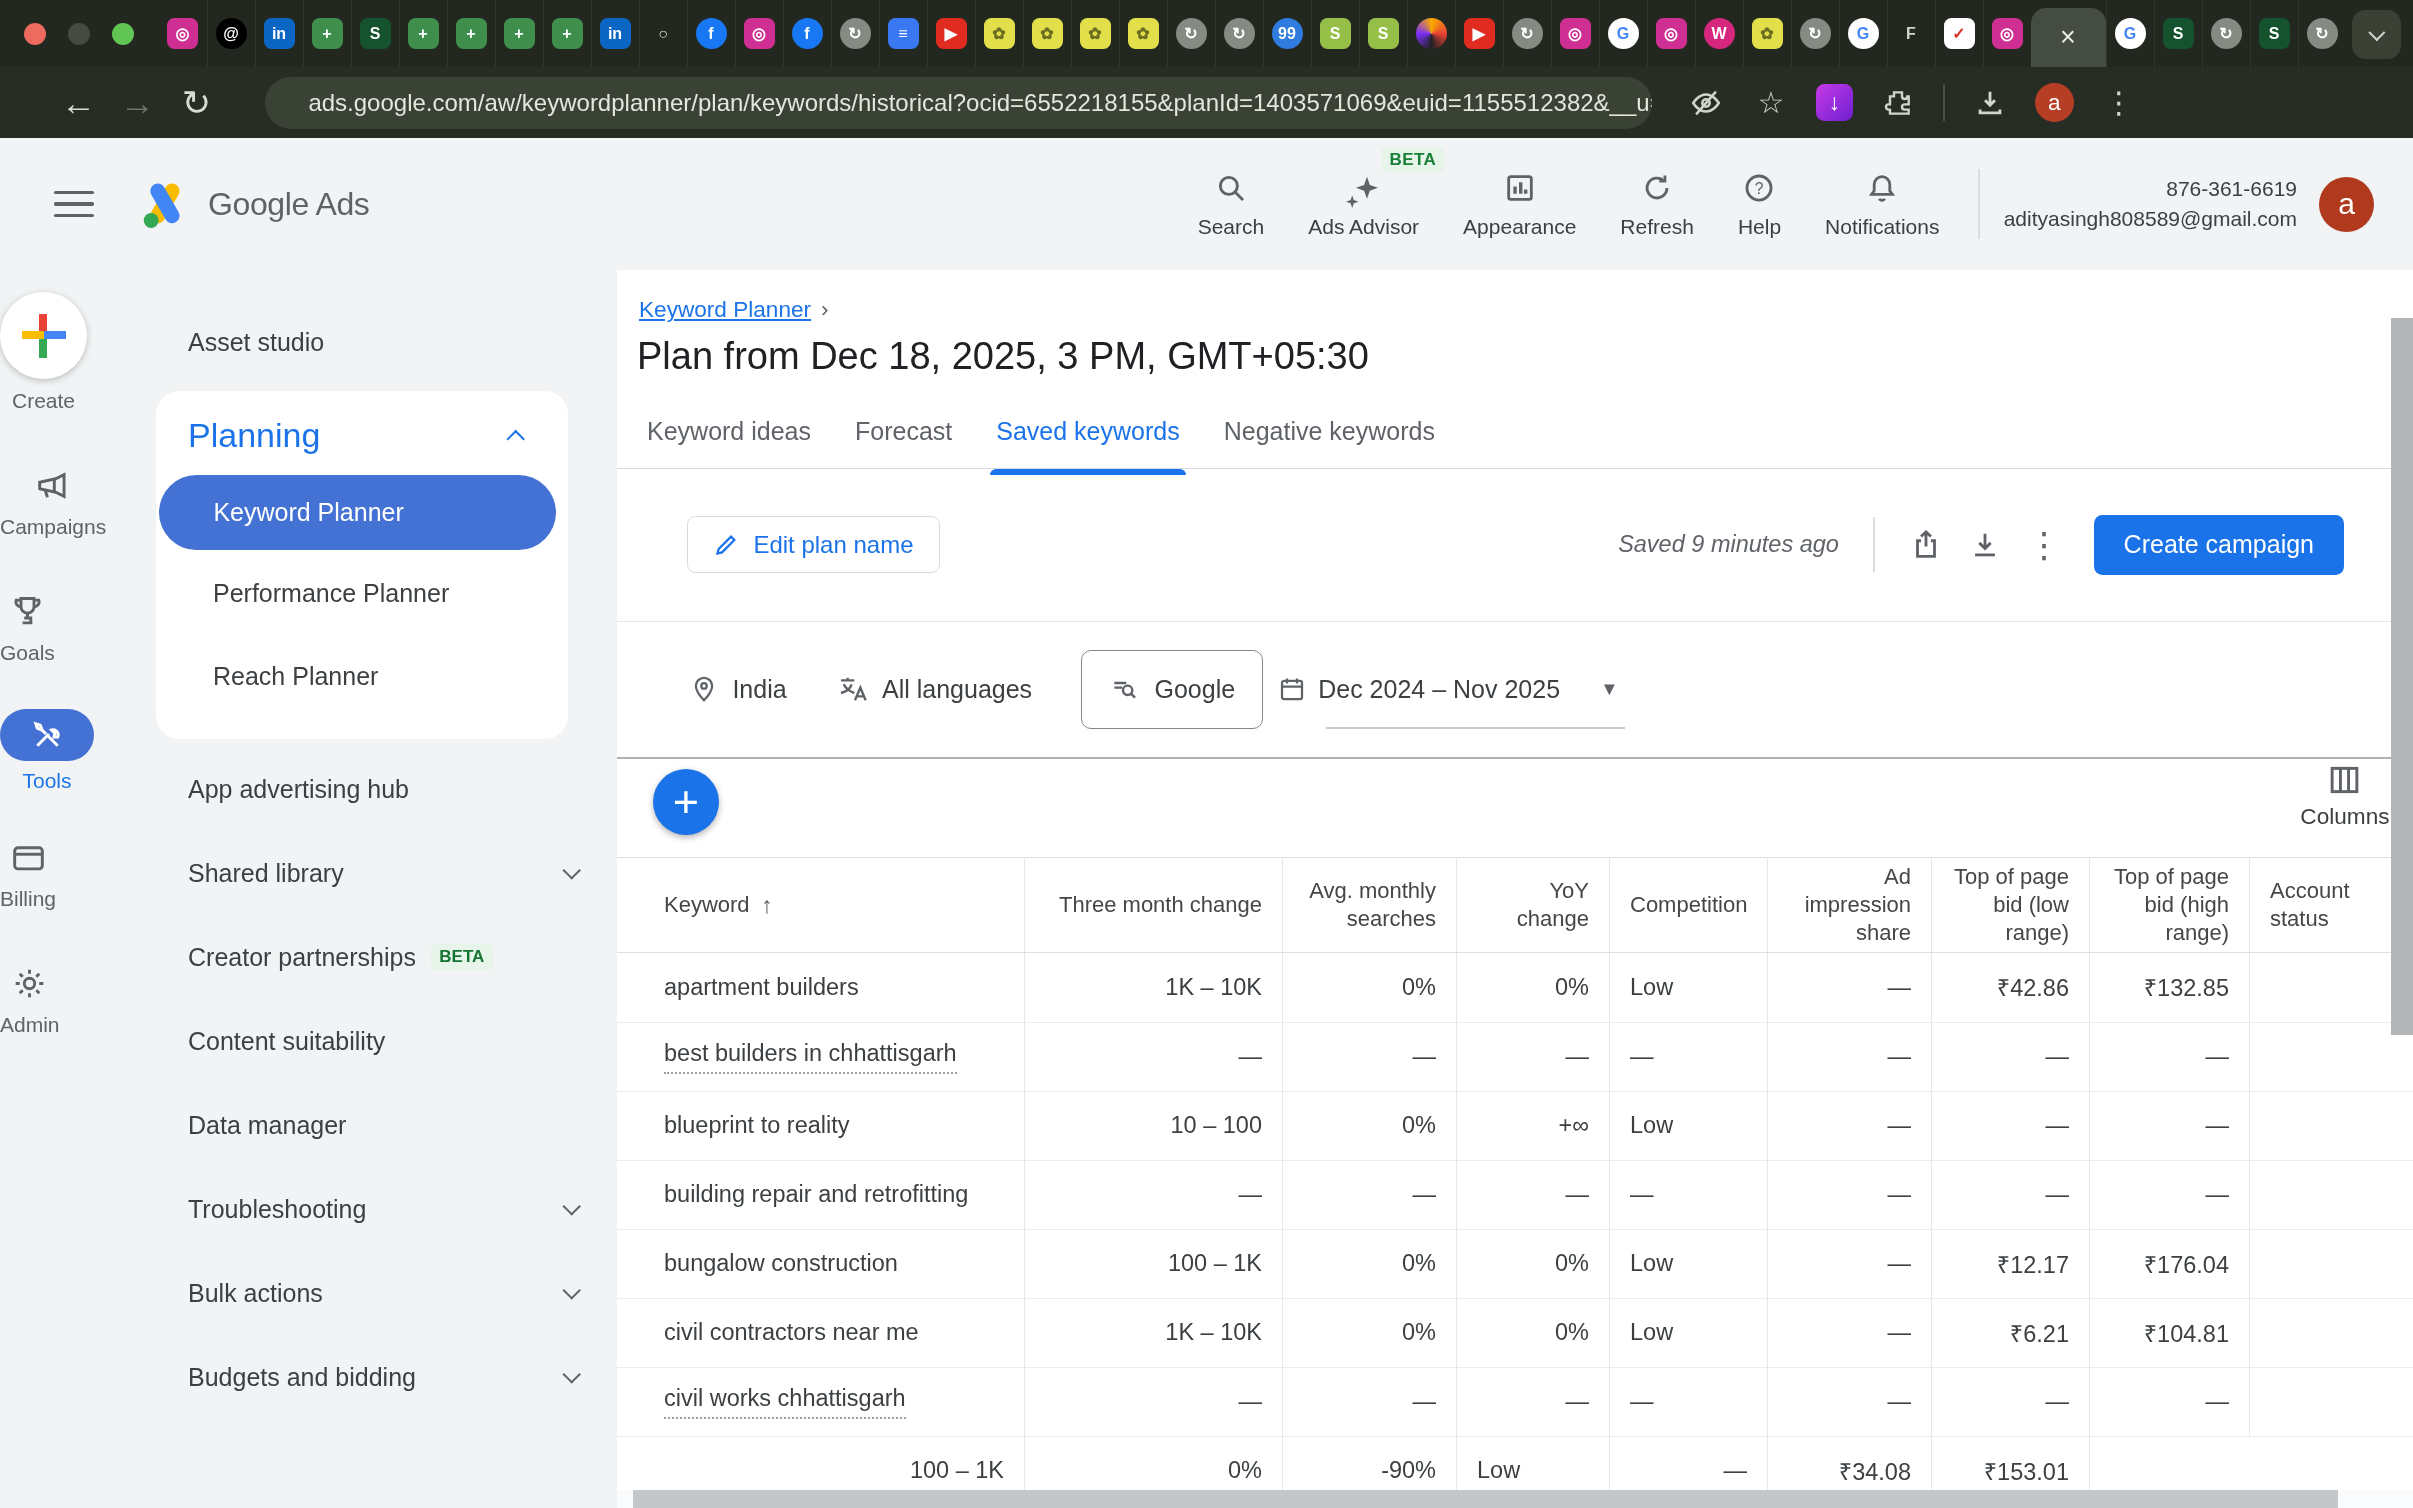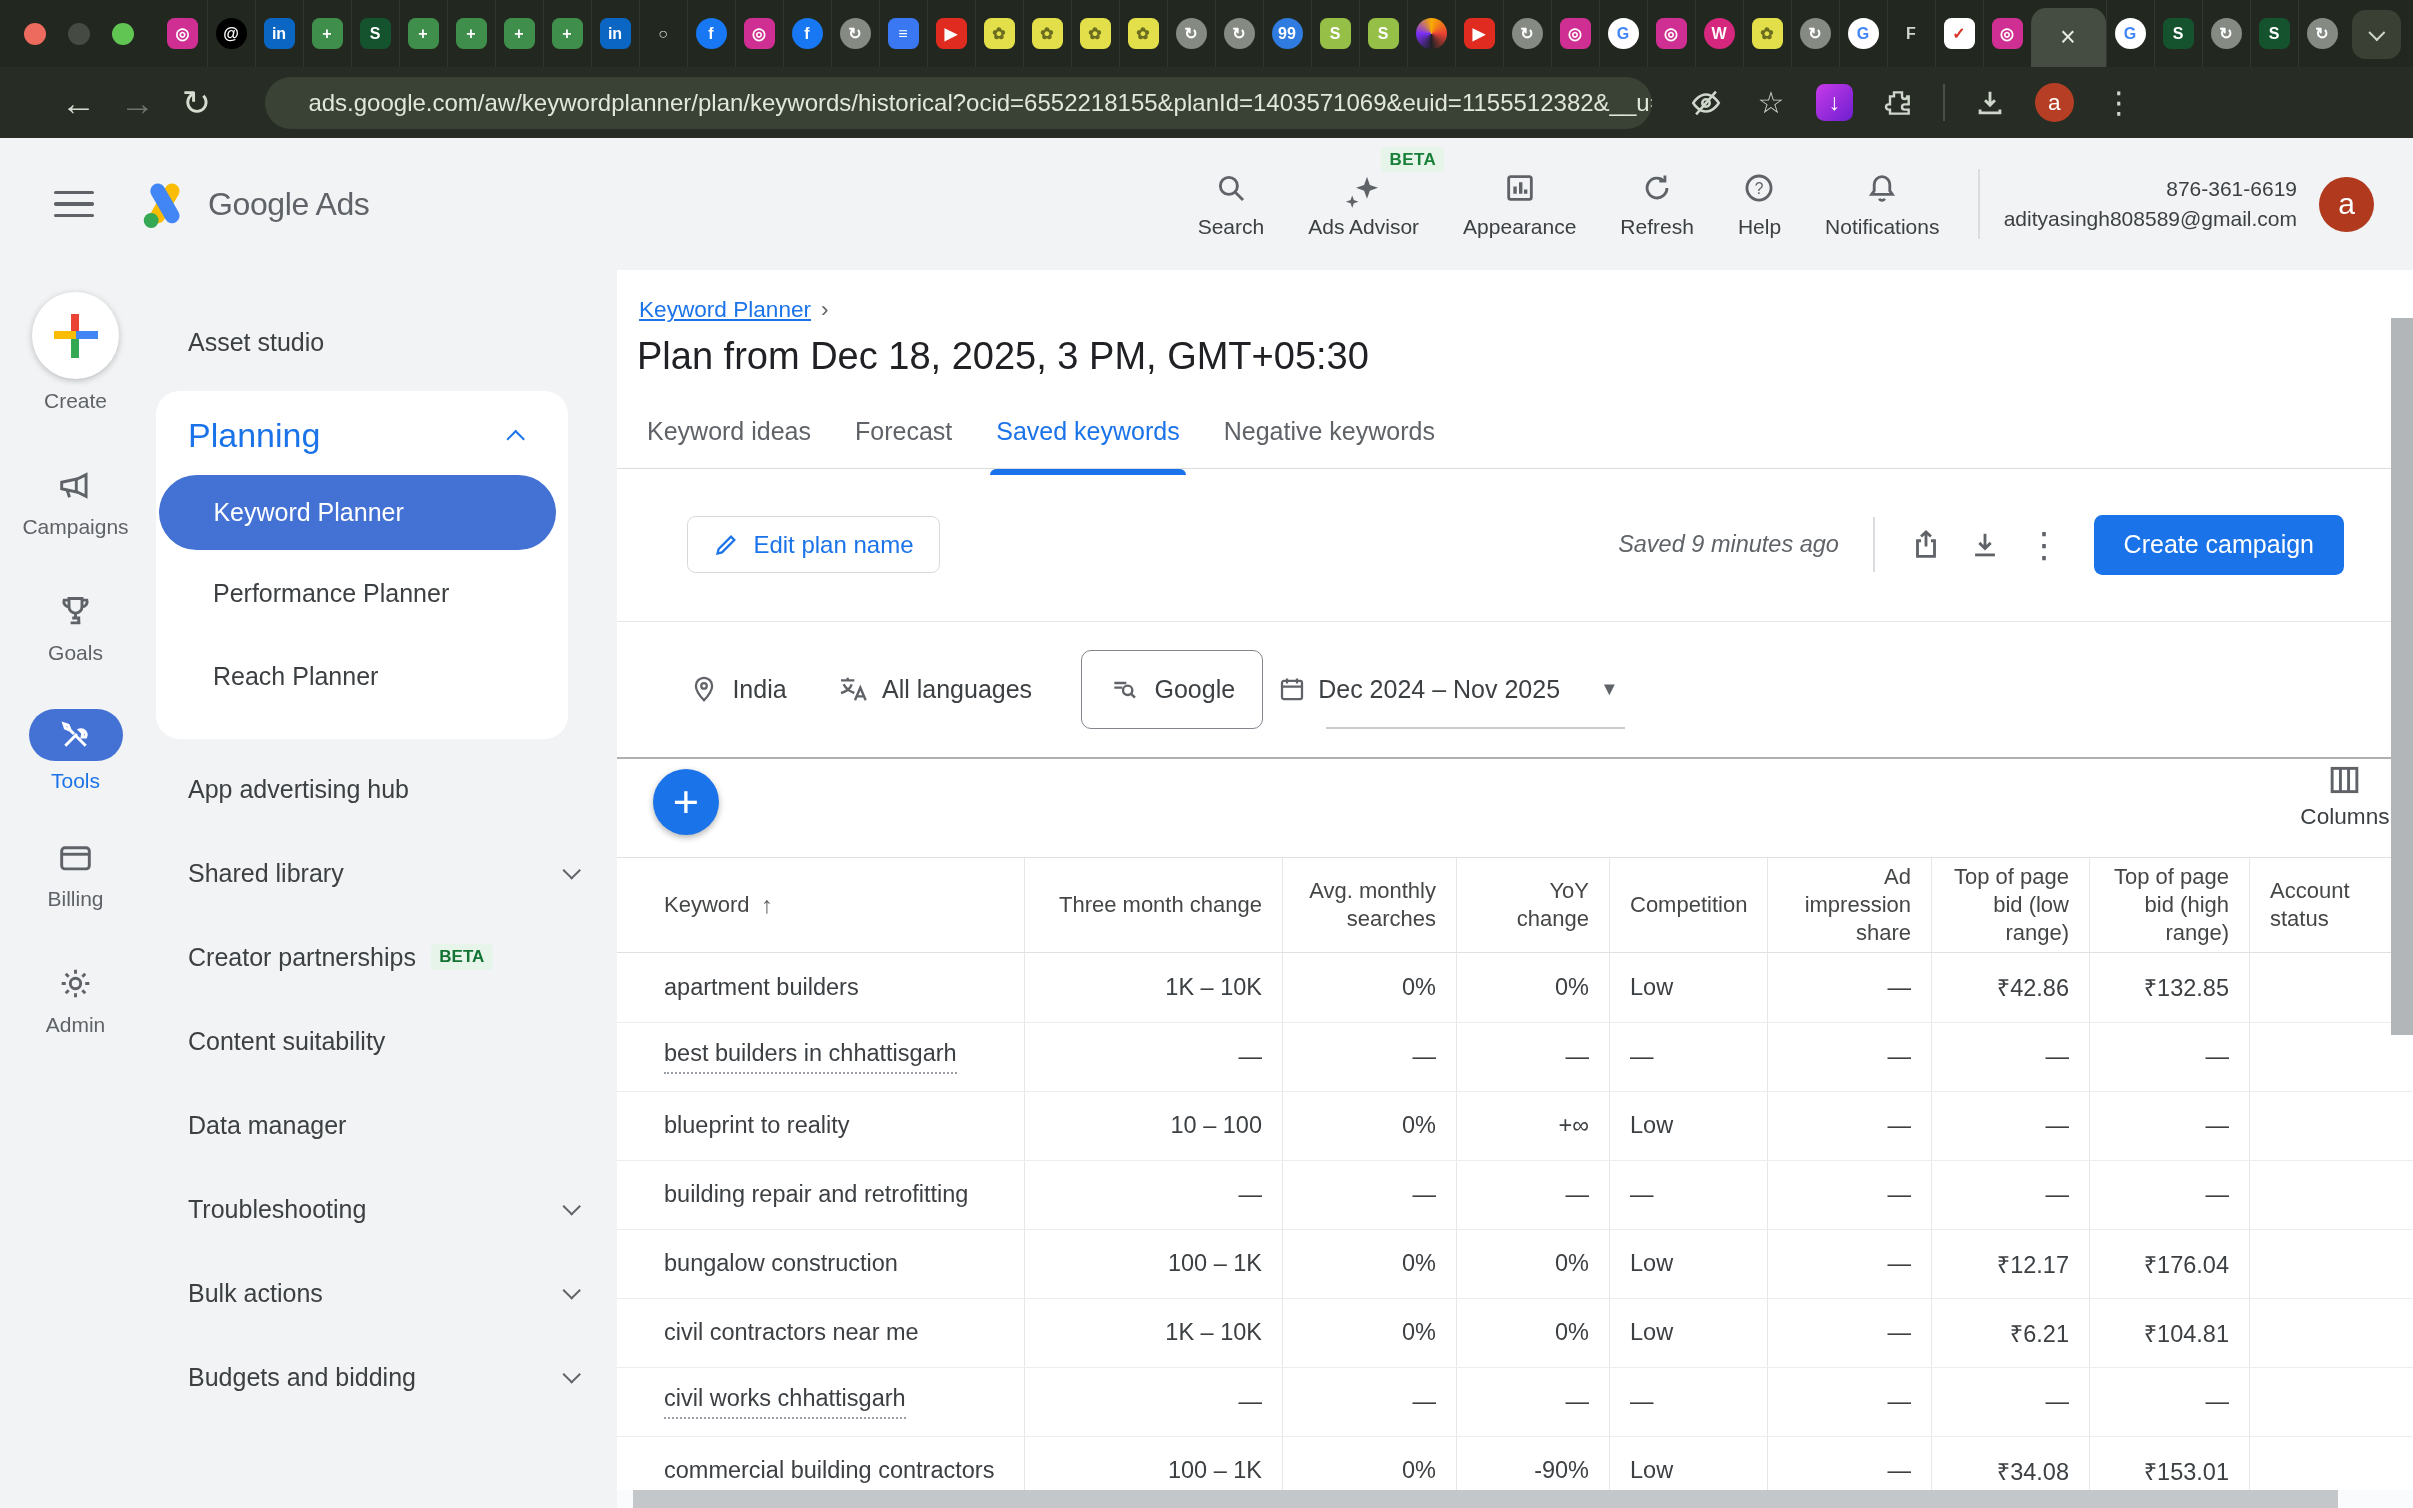--- a/index.html
+++ b/index.html
@@ -43,21 +43,21 @@
   .hbtn .lbl{font-size:21px;color:#3c4043;white-space:nowrap}
   .hicon{height:37px;display:flex;align-items:center;justify-content:center}
   .beta{position:absolute;top:-22px;right:-3.4px;background:#e6f4ea;color:#188038;font-size:17px;font-weight:bold;padding:2.5px 8.4px;border-radius:4.2px;letter-spacing:0.4px}
   .hdiv{width:1.7px;height:70px;background:#dadce0;margin:0 23.5px 0 17px}
   .acct{text-align:right;font-size:21px;color:#3c4043;line-height:30px}
   .adsavatar{width:55px;height:55px;border-radius:50%;background:#b0391e;color:#fff;font-size:30px;display:flex;align-items:center;justify-content:center;margin-left:22px}
   .star4{display:inline-block;background:#5f6368;clip-path:polygon(50% 0,63% 37%,100% 50%,63% 63%,50% 100%,37% 63%,0 50%,37% 37%)}
 
   
   .workspace{display:flex;height:1239px;position:relative}
-  .rail{width:151px;display:flex;flex-direction:column;align-items:center;padding-top:22px;flex-shrink:0}
+  .rail{width:151px;display:flex;flex-direction:column;align-items:flex-start;padding-top:22px;flex-shrink:0}
   .createbtn{width:87px;height:87px;border-radius:50%;background:#fff;box-shadow:0 1.7px 6.7px rgba(60,64,67,.3);display:flex;align-items:center;justify-content:center}
   .plus{position:relative;width:44px;height:44px}
   .plus span{position:absolute}
   .raillbl{font-size:21px;color:#5f6368;margin-top:10px;text-align:center}
   .railitem{display:flex;flex-direction:column;align-items:center;margin-top:52px}
   .railitem .ric{height:40px;display:flex;align-items:center;justify-content:center}
   .railpill{width:94px;height:52px;border-radius:26px;background:#4472d4;display:flex;align-items:center;justify-content:center}
   .railitem.active .raillbl{color:#1a73e8;margin-top:8.4px}
 
   .navpanel{width:466px;flex-shrink:0;padding-top:30px;position:relative}
@@ -708,23 +708,20 @@
             <div class="td r">—</div>
             <div class="td r">—</div>
             <div class="td r">—</div>
             <div class="td ">—</div>
             <div class="td r">—</div>
             <div class="td r">—</div>
             <div class="td r">—</div>
             <div class="td "></div>
           </div>
           <div class="trow grid">
-            <div class="td">
-              <span>commercial building contractors</span>
-            </div>
             <div class="td r">100 – 1K</div>
             <div class="td r">0%</div>
             <div class="td r">-90%</div>
             <div class="td ">Low</div>
             <div class="td r">—</div>
             <div class="td r">₹34.08</div>
             <div class="td r">₹153.01</div>
             <div class="td "></div>
           </div>
         </div>

